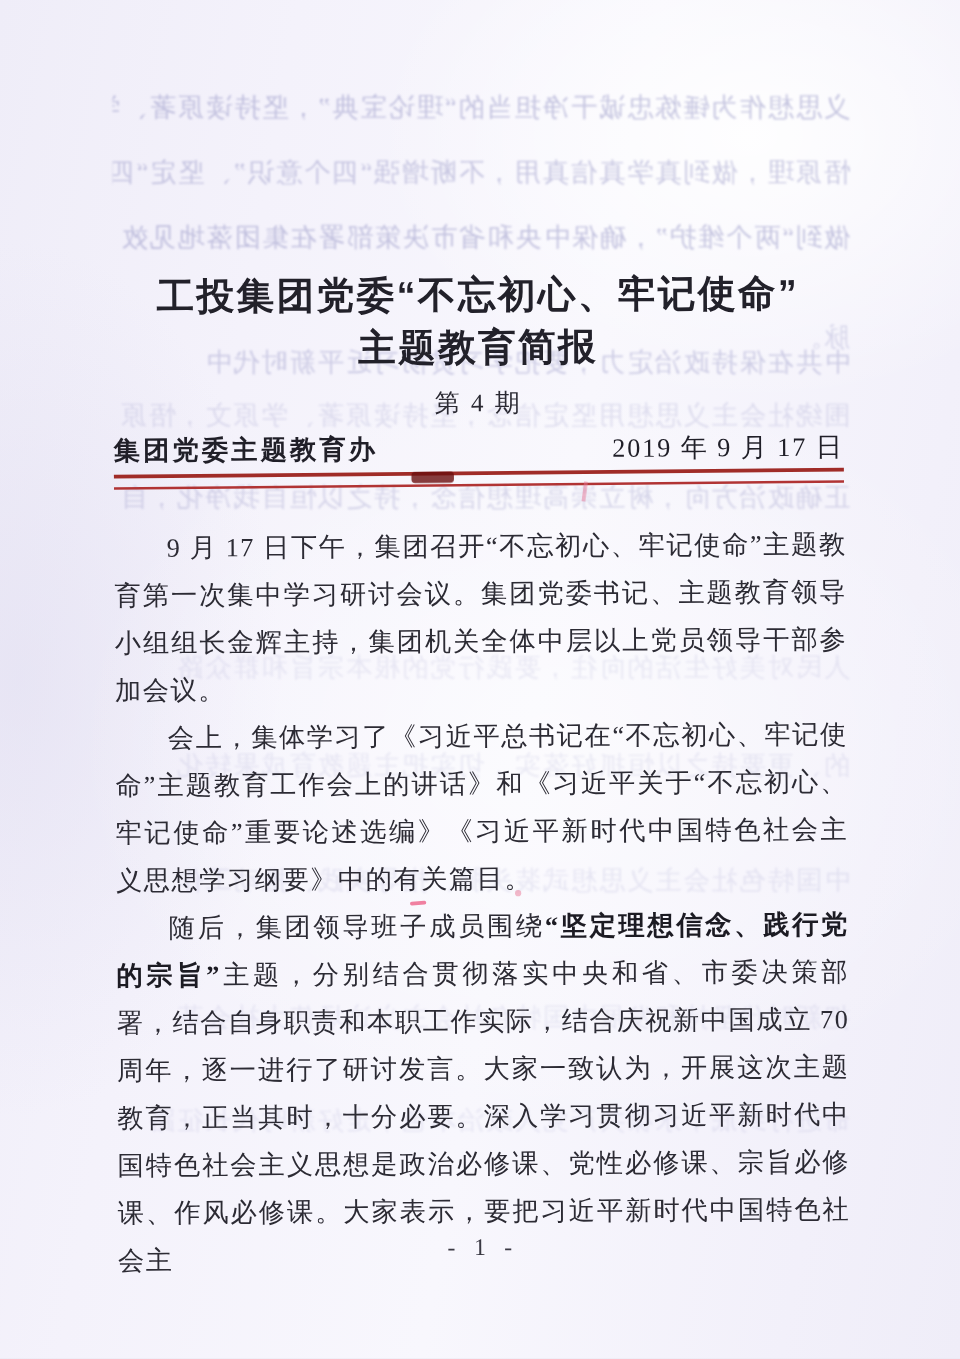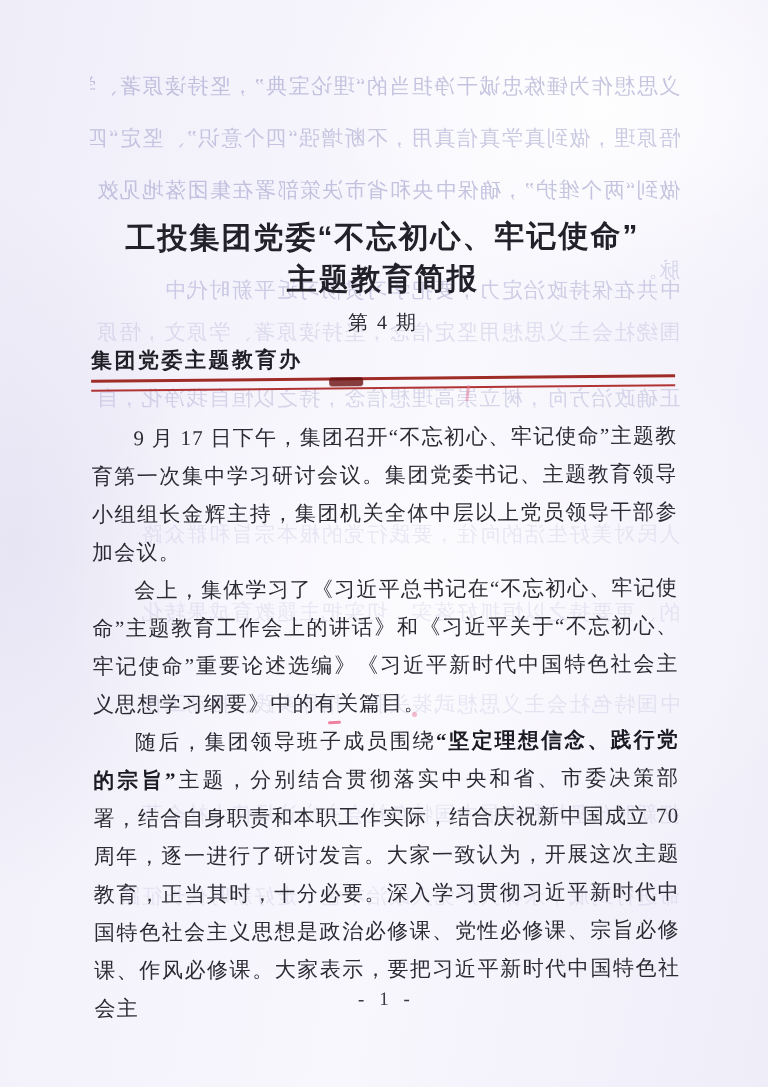--- a/index.html
+++ b/index.html
@@ -113,20 +113,21 @@
 
     <h1 class="title">
       <div>工投集团党委“不忘初心、牢记使命”</div>
       <div>主题教育简报</div>
     </h1>
 
     <div class="issue">第 4 期</div>
 
     <div class="masthead">
       <span class="issuer">集团党委主题教育办</span>
+      <span class="pubdate">2019 年 9 月 17 日</span>
     </div>
 
     <div class="rule">
       <span class="rule-smudge"></span>
       <span class="pink-tick"></span>
     </div>
 
     <div class="bodytext">
       <p>9 月 17 日下午，集团召开“不忘初心、牢记使命”主题教育第一次集中学习研讨会议。集团党委书记、主题教育领导小组组长金辉主持，集团机关全体中层以上党员领导干部参加会议。</p>
       <p>会上，集体学习了《习近平总书记在“不忘初心、牢记使命”主题教育工作会上的讲话》和《习近平关于“不忘初心、牢记使命”重要论述选编》《习近平新时代中国特色社会主义思想学习纲要》中的有关篇目。</p>

